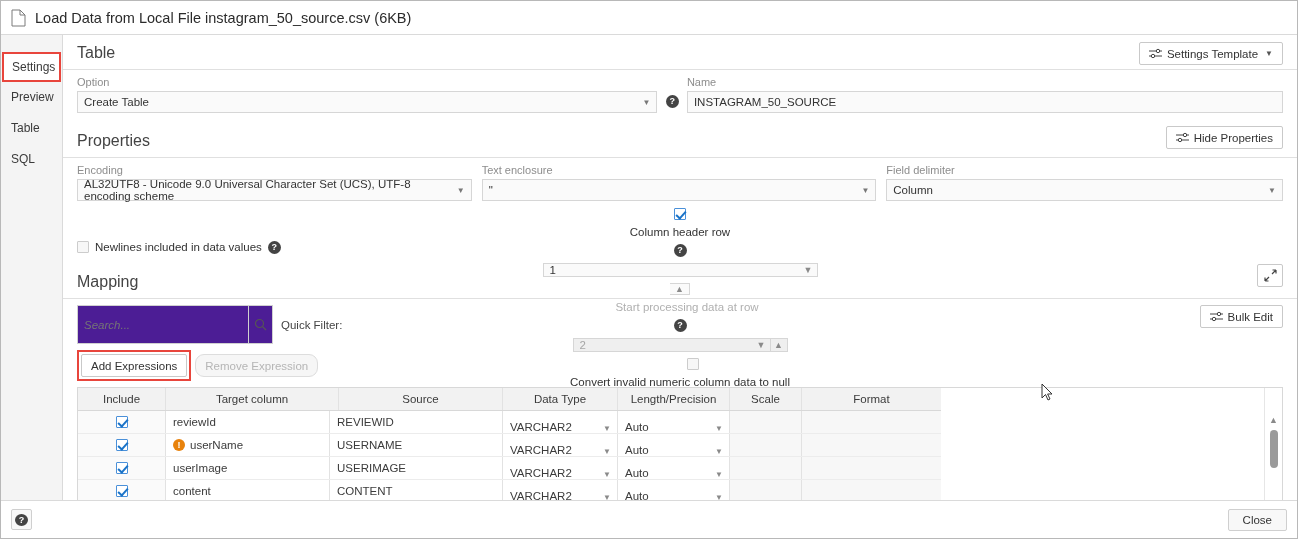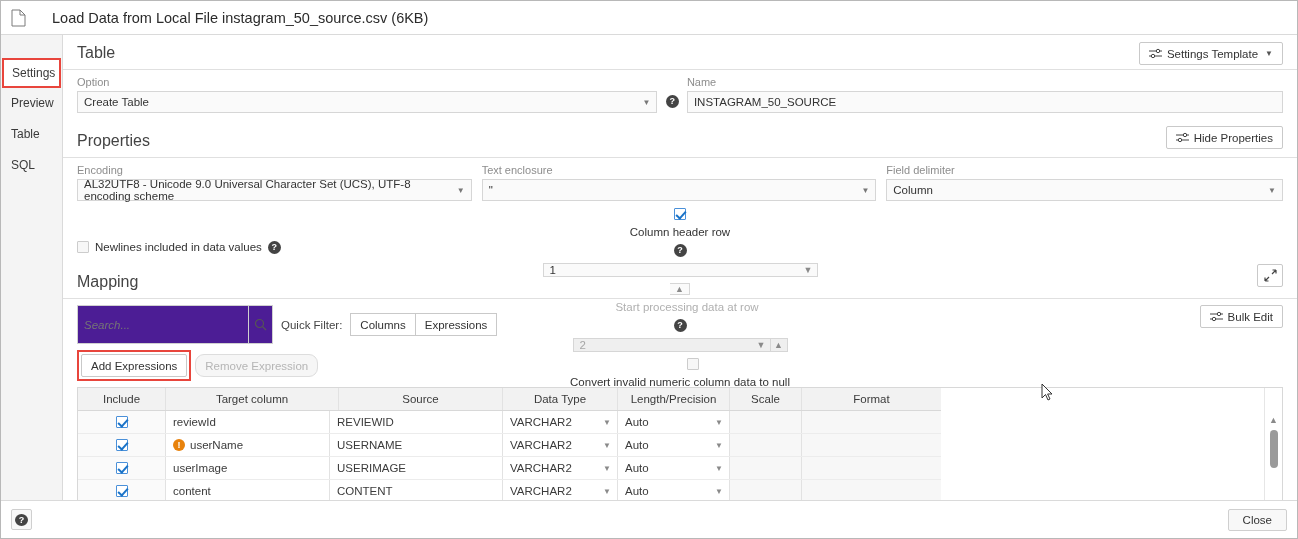--- a/index.html
+++ b/index.html
@@ -19,34 +19,33 @@
     background: #fff;
     display: flex; flex-direction: column;
   }
 
   
   .titlebar {
     height: 33px; flex: 0 0 33px;
     display: flex; align-items: center;
     padding-left: 10px;
     background: #fff;
-    gap: 17px;
   }
   .doc-icon { width: 15px; height: 18px; margin-right: 9px; flex: 0 0 auto; }
   .title-text { font-size: 14.5px; color: #2b2b2b; }
 
   
   .body-split { flex: 1 1 auto; display: flex; min-height: 0; }
 
   .sidebar {
     width: 62px; flex: 0 0 62px;
     background: #f4f4f4;
     border-right: 1px solid #dadada;
     border-top: 1px solid #dadada;
-    padding-top: 23px;
+    padding-top: 17px;
     position: relative;
   }
   .side-item {
     height: 31px; line-height: 31px;
     padding-left: 10px;
     font-size: 12px; color: #3a3a3a;
     cursor: default;
   }
   .side-item.active {
     background: #fff;
@@ -170,21 +169,21 @@
   .ghead { background: #f2f2f2; border-bottom: 1px solid #d8d8d8; }
   .gh, .gc {
     border-right: 1px solid #e2e2e2;
     display: flex; align-items: center;
     font-size: 11.5px; color: #3b3b3b;
     padding: 0 7px; overflow: hidden; white-space: nowrap;
   }
   .gh { justify-content: center; color: #3b3b3b; }
   .grow.gdata { border-bottom: 1px solid #ececec; background: #fafafa; }
   .gc.center { justify-content: center; }
-  .gc.ddcell { position: relative; padding-right: 18px; background: #fff; }
+  .gc.ddcell { position: relative; padding-right: 18px; background: #fff; align-items: flex-end; }
   .gc.ddcell .dd2 { position: absolute; right: 6px; font-size: 8px; color: #8a8a8a; }
   .gc.blank { background: #f7f7f7; }
   .warn-ic {
     width: 12px; height: 12px; border-radius: 50%; background: #e8820c;
     color: #fff; font-size: 9px; font-weight: bold; line-height: 12px;
     text-align: center; margin-right: 5px; flex: 0 0 12px;
   }
   .gfill { flex: 1 1 auto; background: #fff; }
 
   .vscroll {
@@ -361,28 +360,20 @@
         <div class="searchbox">
           <input type="text" placeholder="Search..." style="">
           <span class="searchbtn">
             <svg width="13" height="13" viewBox="0 0 13 13">
               <circle cx="5.5" cy="5.5" r="4" fill="none" stroke="#555" stroke-width="1.2"></circle>
               <line x1="8.5" y1="8.5" x2="12" y2="12" stroke="#555" stroke-width="1.2"></line>
             </svg>
           </span>
         </div>
         <span class="qf-label">Quick Filter:</span>
-        <div class="seg">
-          <div class="btn">
-            <span>Columns</span>
-          </div>
-          <div class="btn">
-            <span>Expressions</span>
-          </div>
-        </div>
         <div class="btn btn-abs" style="right:14px; top:6px;">
           <svg class="sliders-ic" viewBox="0 0 13 11">
             <line x1="0" y1="3" x2="13" y2="3" stroke="#444" stroke-width="1"></line>
             <line x1="0" y1="8" x2="13" y2="8" stroke="#444" stroke-width="1"></line>
             <circle cx="9" cy="3" r="1.7" fill="#fff" stroke="#444" stroke-width="1"></circle>
             <circle cx="4" cy="8" r="1.7" fill="#fff" stroke="#444" stroke-width="1"></circle>
           </svg>
           <span>Bulk Edit</span>
         </div>
       </div>

